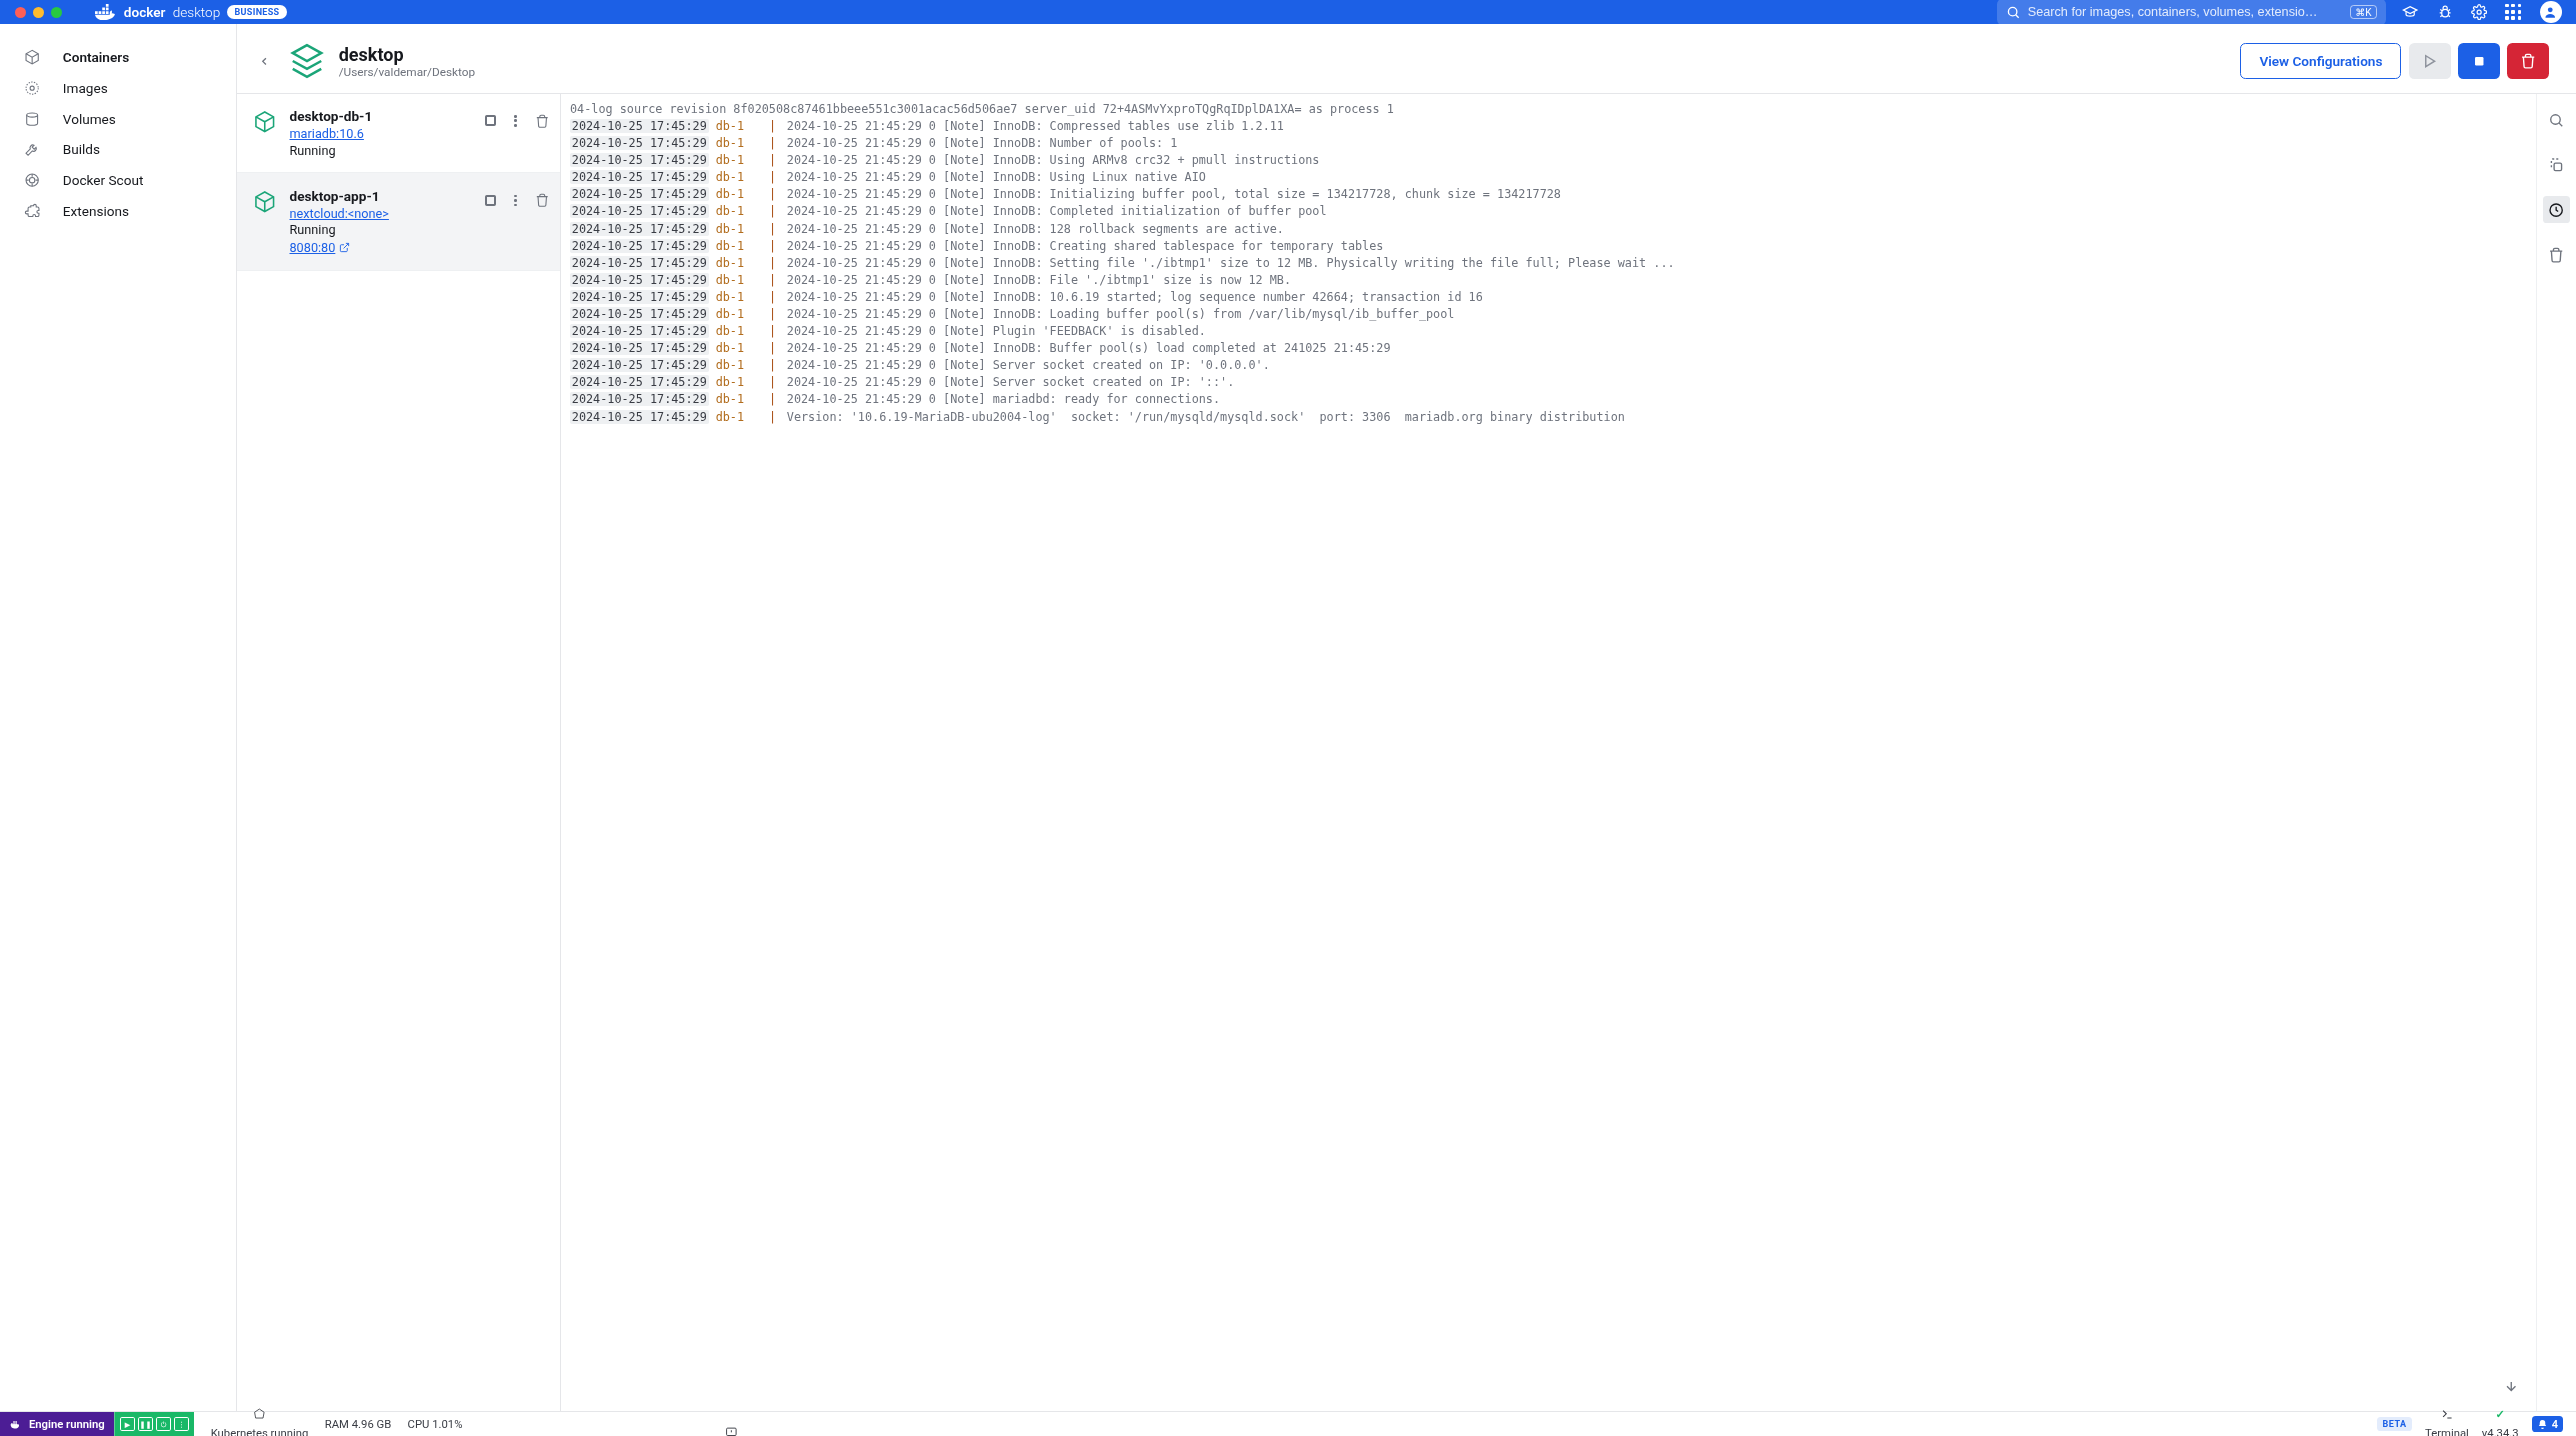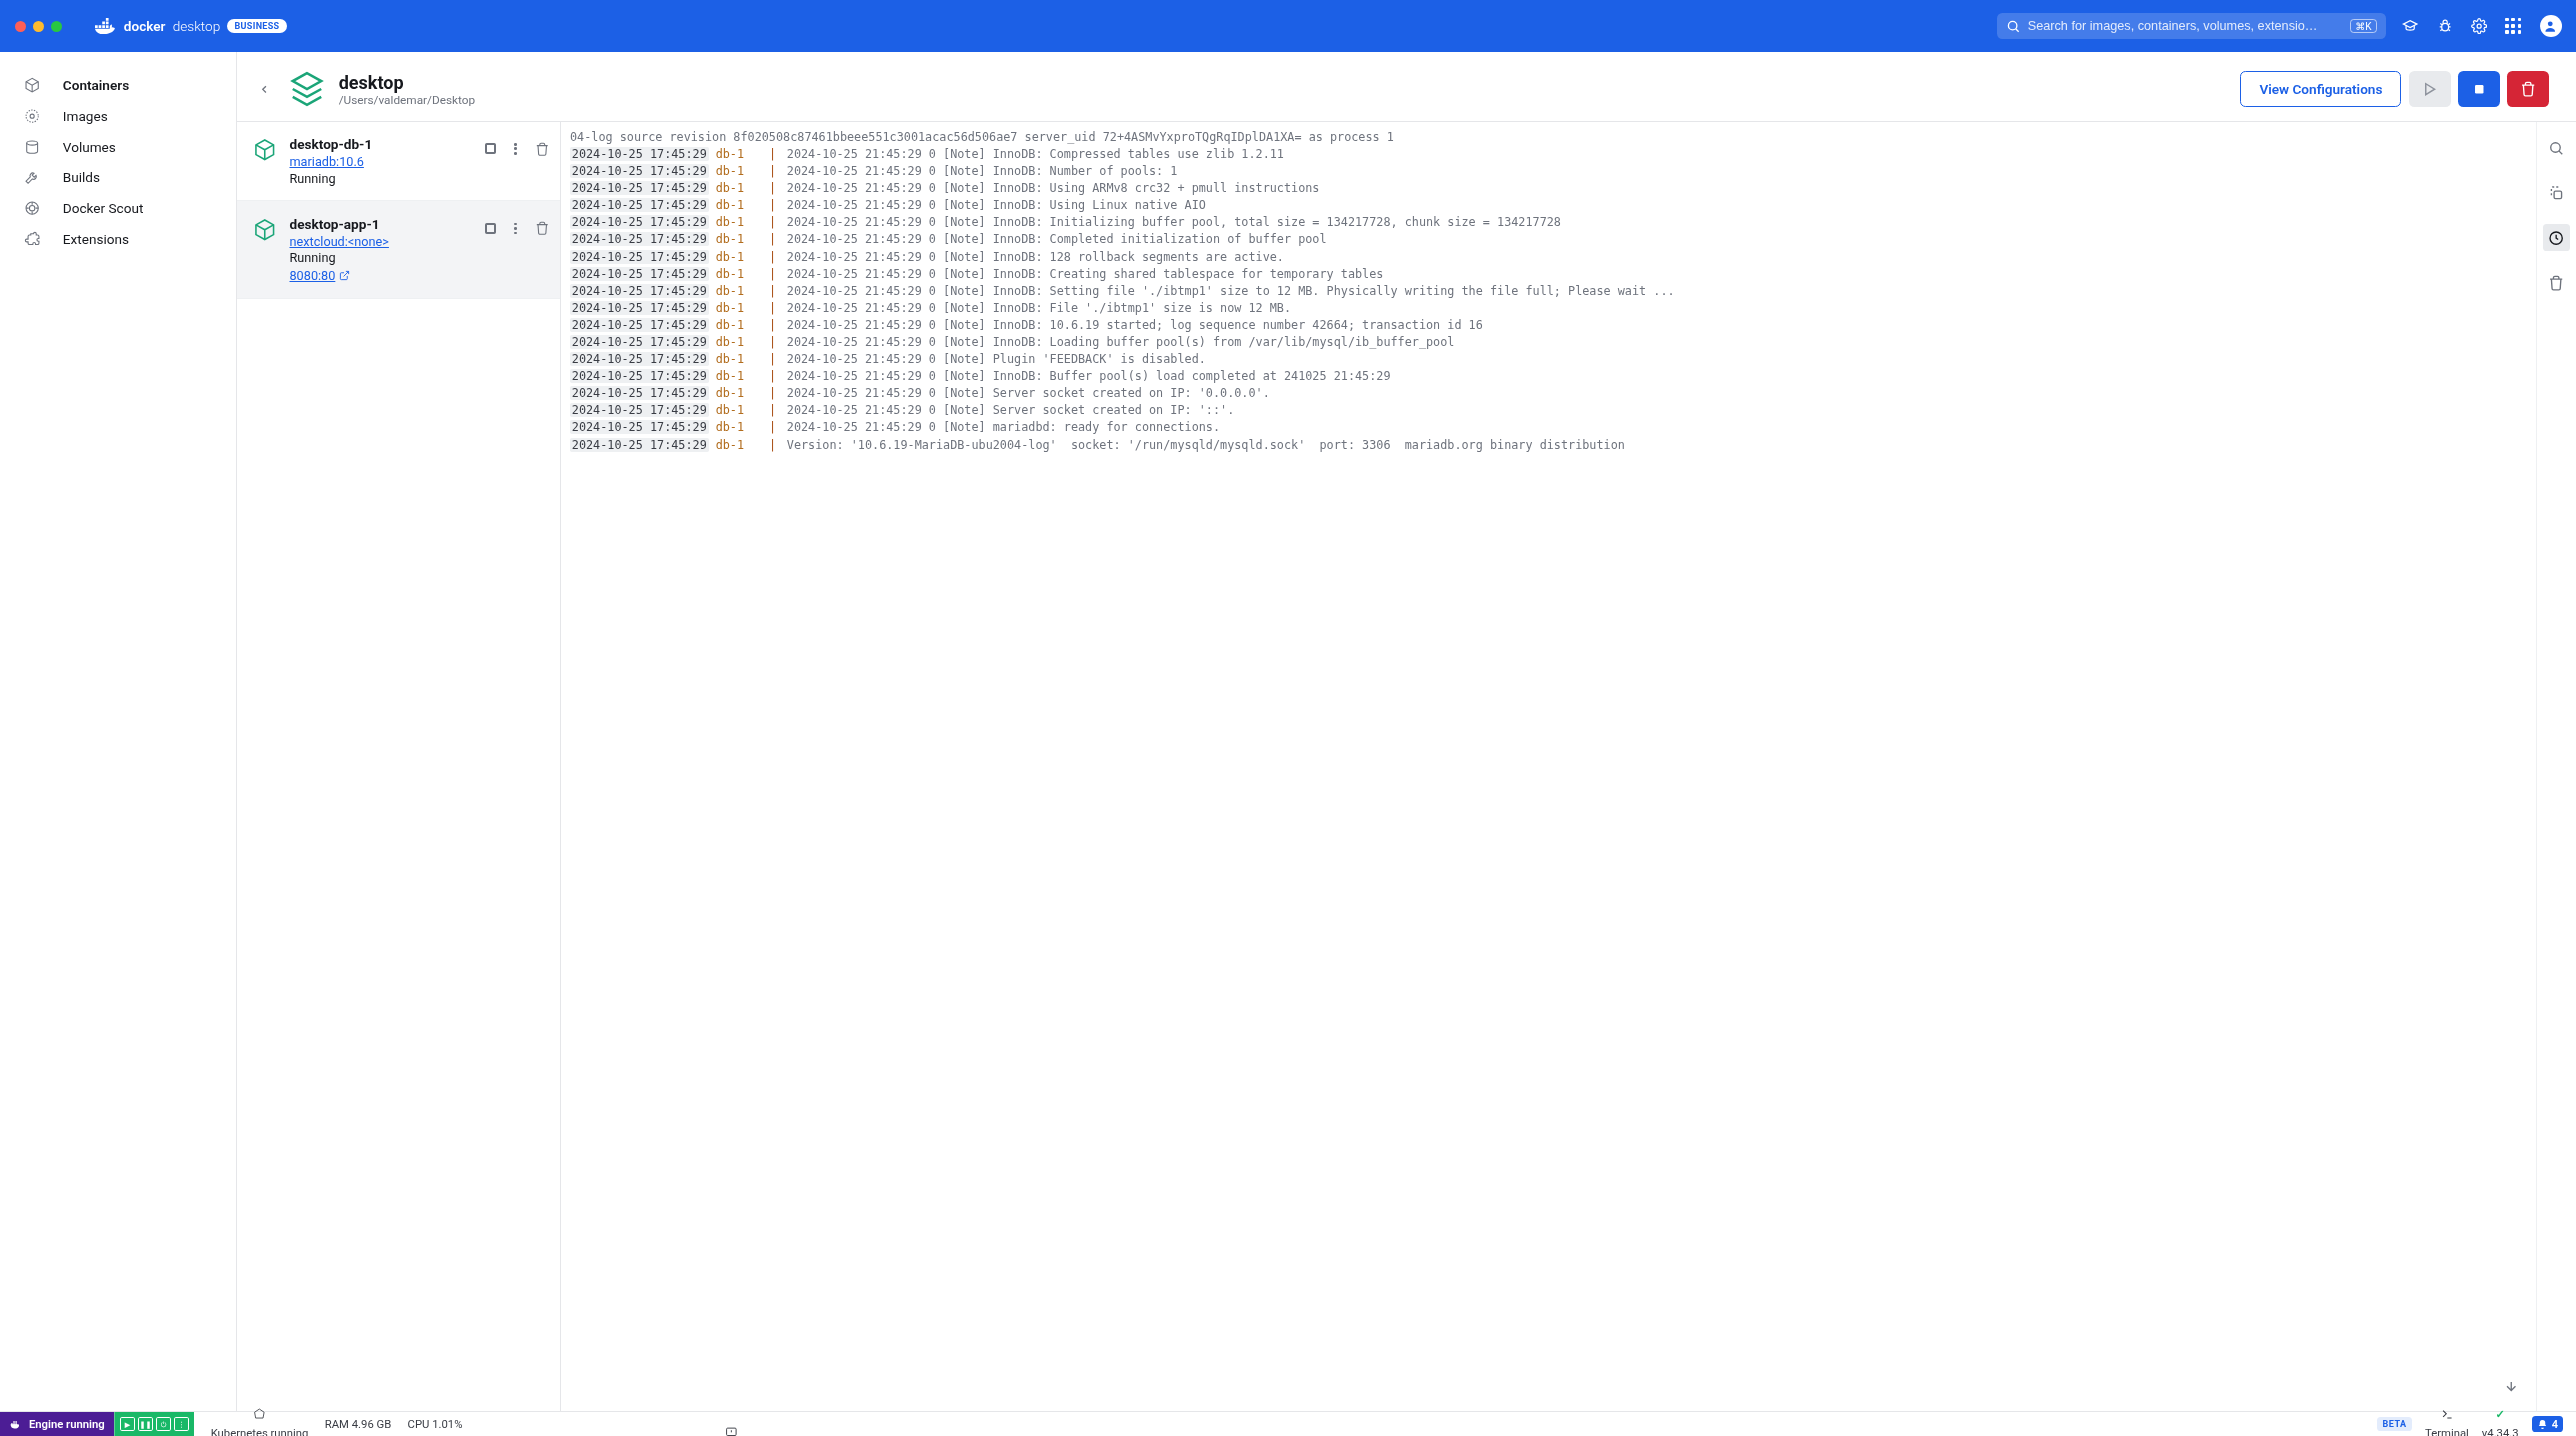--- a/index.html
+++ b/index.html
@@ -1,20 +1,20 @@
 <!DOCTYPE html>
 <html><head>
 <meta charset="utf-8">
 <style>
   * { box-sizing: border-box; margin: 0; padding: 0; }
   html, body { width: 100%; height: 100%; font-family: -apple-system, BlinkMacSystemFont, "Segoe UI", Roboto, Helvetica, Arial, sans-serif; font-size: 12.7px; color: #17191e; }
   body { display: flex; flex-direction: column; overflow: hidden; }
 
   
-  .topbar { height: 52px; background: #1c60e6; display: flex; align-items: center; padding: 0 14.5px; color: #fff; font-size: 11.8px; }
+  .topbar { height: 24px; background: #1c60e6; display: flex; align-items: center; padding: 0 14.5px; color: #fff; font-size: 11.8px; }
   .traffic { display: flex; gap: 7.2px; margin-right: 33px; }
   .dot { width: 11px; height: 11px; border-radius: 50%; }
   .dot.red { background: #fe5f57; }
   .dot.yellow { background: #febb2f; }
   .dot.green { background: #28c840; }
   .brand { display: flex; align-items: center; gap: 7.2px; font-weight: 600; font-size: 13.6px; }
   .brand svg { height: 16.3px; }
   .brand .thin { font-weight: 300; }
   .badge-business { background: #fff; color: #1c60e6; font-size: 9px; font-weight: 700; padding: 1.8px 7.2px; border-radius: 9px; letter-spacing: 0.3px; }
   .topbar-spacer { flex: 1; }

